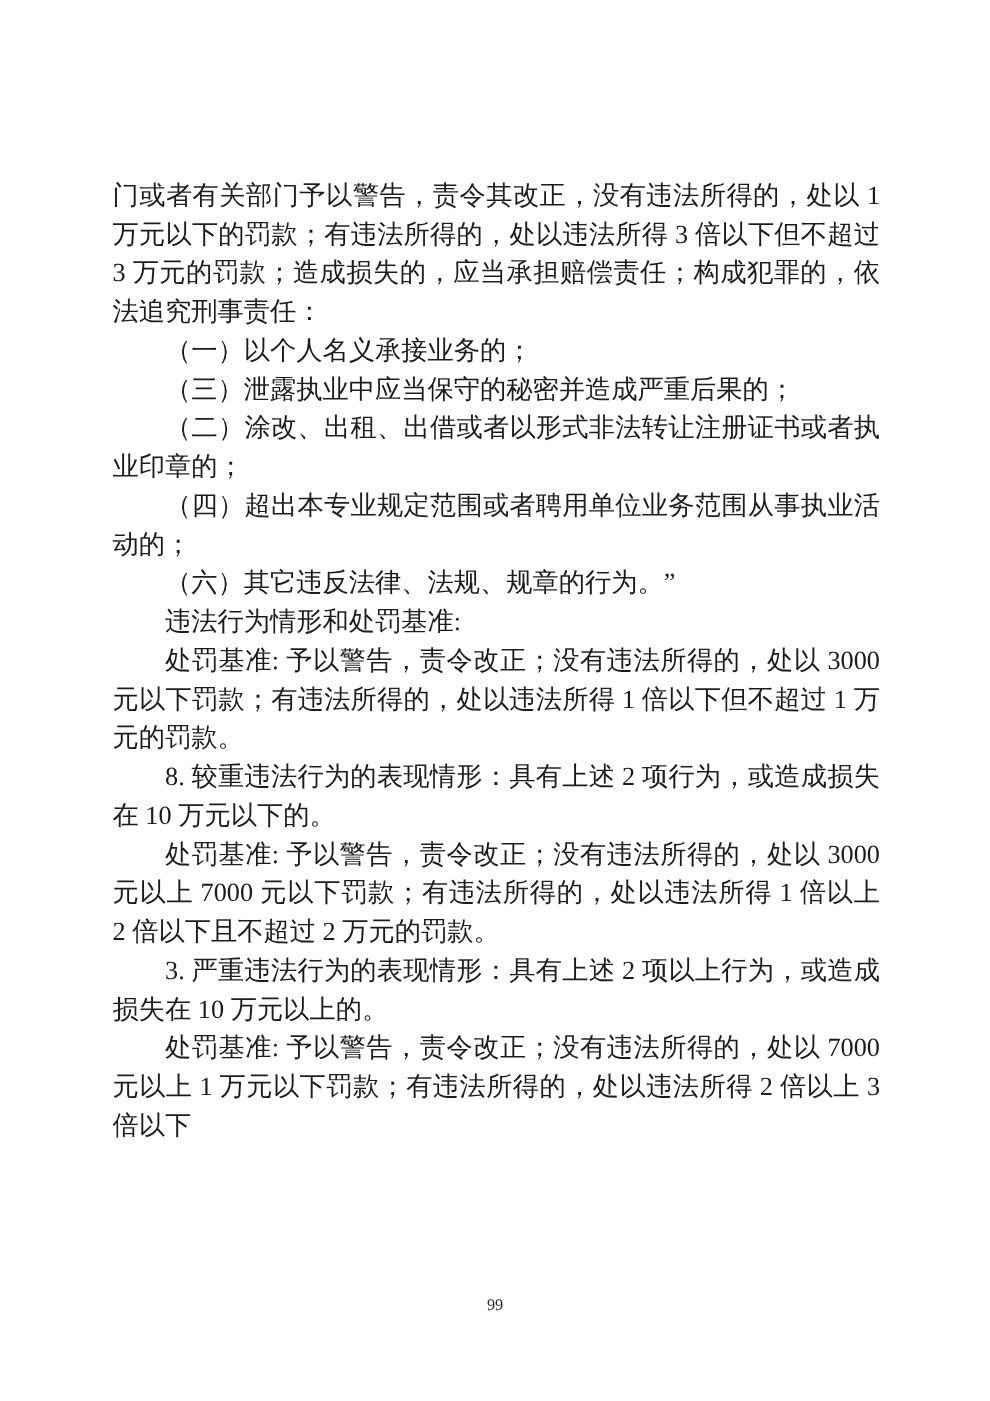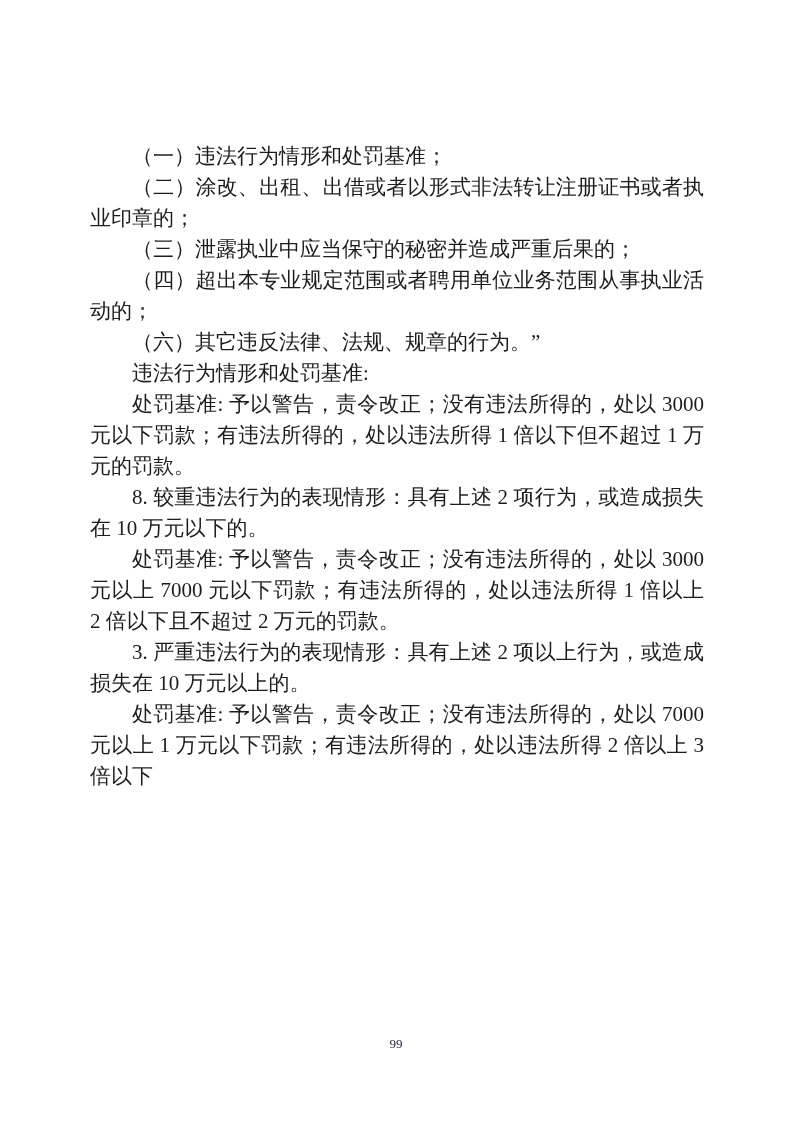--- a/index.html
+++ b/index.html
@@ -46,26 +46,27 @@
     color: #232338;
     font-family: "Liberation Serif", "DejaVu Serif", serif;
   }
 </style>
 </head>
 <body>
 
 <div class="page">
   <div class="doc-body">
 
+    <p class="no-indent"><b></b><span>门或者有关部门予以警告，责令其改正，没有违法所得的，处以 1 万元以下的罚款；有违法所得的，处以违法所得 3 倍以下但不超过 3 万元的罚款；造成损失的，应当承担赔偿责任；构成犯罪的，依法追究刑事责任：</span></p>
 
-    <p><b></b><span>（一）违法行为情形和处罚基准；</span></p>
+    <p><b></b><span>（一）以个人名义承接业务的；</span></p>
+
+    <p><b></b><span>（三）泄露执业中应当保守的秘密并造成严重后果的；</span></p>
 
     <p><b></b><span>（二）涂改、出租、出借或者以形式非法转让注册证书或者执业印章的；</span></p>
-
-    <p><b></b><span>（三）泄露执业中应当保守的秘密并造成严重后果的；</span></p>
 
     <p><b></b><span>（四）超出本专业规定范围或者聘用单位业务范围从事执业活动的；</span></p>
 
 
     <p><b></b><span>（六）其它违反法律、法规、规章的行为。”</span></p>
 
     <p><b>违法行为情形和处罚基准:</b><span></span></p>
 
 
     <p><b>处罚基准:</b><span> 予以警告，责令改正；没有违法所得的，处以 3000 元以下罚款；有违法所得的，处以违法所得 1 倍以下但不超过 1 万元的罚款。</span></p>

